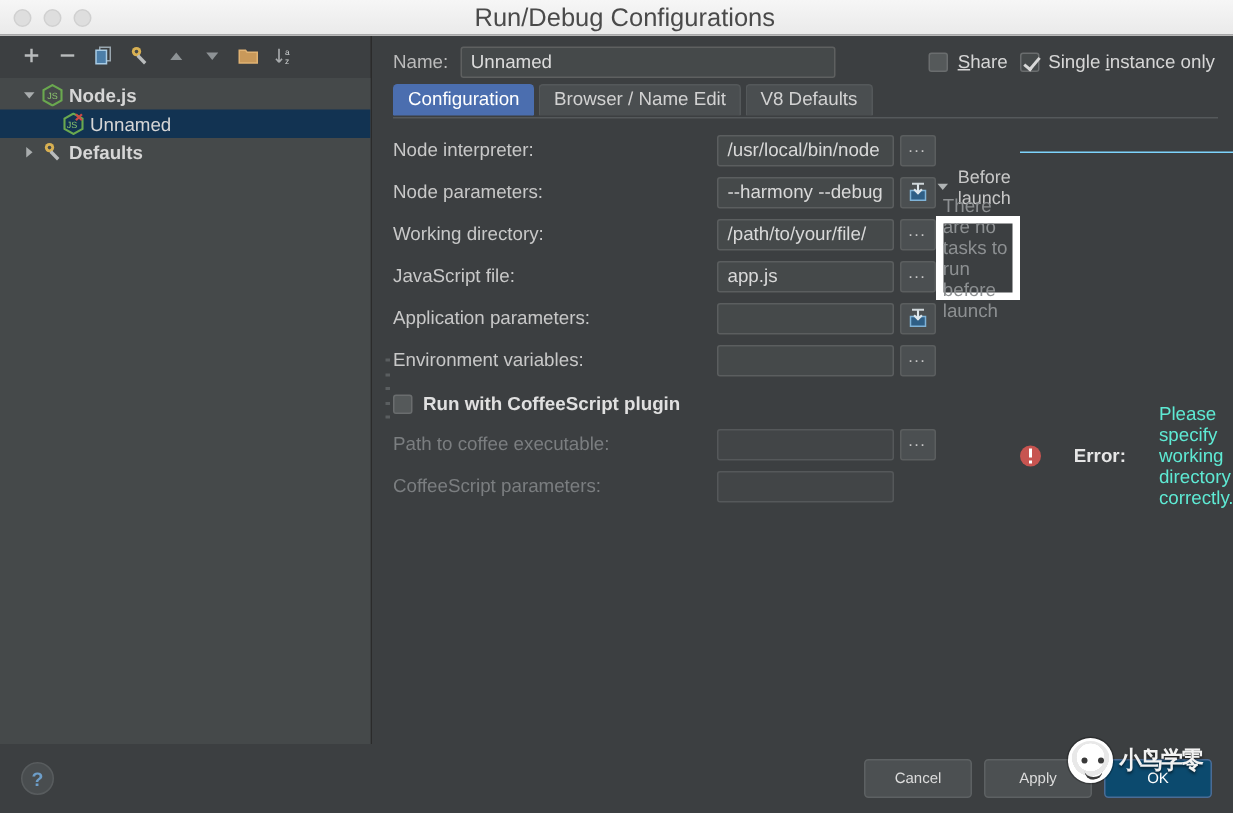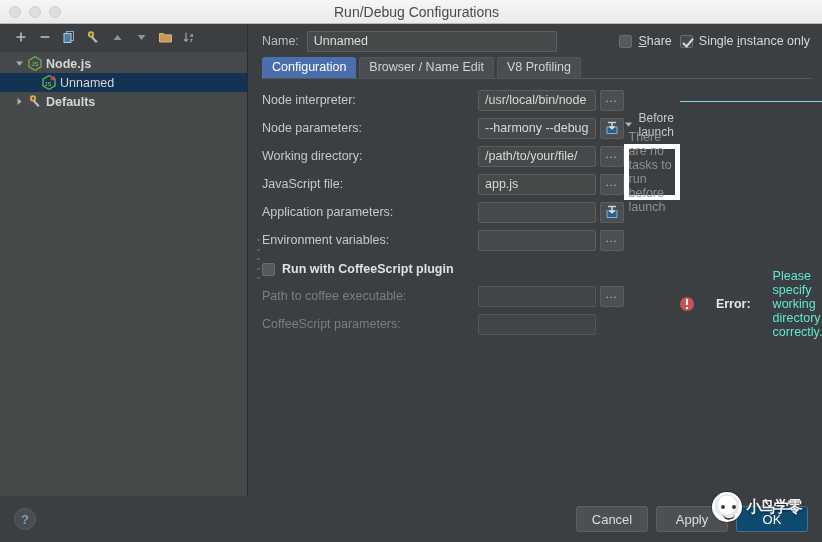--- a/index.html
+++ b/index.html
@@ -32,21 +32,21 @@
     margin-left: 9px;
   }
   .tl-dot {
     width: 12px; height: 12px; border-radius: 50%;
     background: #dedede;
     border: 1px solid #d0d0d0;
   }
   .title-text {
     position: absolute; left: 11px; right: 0;
     text-align: center;
-    font-size: 14px;
+    font-size: 17px;
     color: #4a4a4a;
     pointer-events: none;
   }
 
   
   .dialog-body {
     flex: 1 1 auto;
     display: flex;
     flex-direction: column;
     background: #3c3f41;
@@ -157,21 +157,21 @@
     left: 4px; top: 0px;
     width: 4px; height: 9px;
     border: solid #d8d8d8;
     border-width: 0 2px 2px 0;
     transform: rotate(40deg);
   }
   .mn { text-decoration: underline; }
 
   
   .tabs {
-    display: flex; align-items: center;
+    display: flex; align-items: flex-start;
     padding-left: 14px;
     gap: 3px;
     height: 22px;
     flex: 0 0 22px;
     position: relative;
   }
   .tab {
     font-size: 12.5px;
     color: #d2d2d2;
     padding: 2px 9px 3px 9px;
@@ -335,21 +335,21 @@
   .btns {
     margin-left: auto;
     display: flex; gap: 8px; align-items: center;
   }
   .btn {
     min-width: 72px; height: 26px;
     background: #4c5052;
     border: 1px solid #5d6163;
     border-radius: 3px;
     color: #dcdcdc;
-    font-size: 13px;
+    font-size: 10px;
     display: flex; align-items: center; justify-content: center;
     padding: 0 14px;
   }
   .btn.primary {
     background: #0c4a6e;
     border-color: #4a6c96;
     color: #ffffff;
   }
 
   
@@ -518,21 +518,21 @@
           </div>
           <div class="chk-wrap">
             <span class="chkbox checked"></span>
             <span><span>Single </span><span class="mn">i</span><span>nstance only</span></span>
           </div>
         </div>
 
         <div class="tabs">
           <div class="tab active">Configuration</div>
           <div class="tab">Browser / Name Edit</div>
-          <div class="tab">V8 Profiling</div>
+          <div class="tab">V8 Defaults</div>
         </div>
 
         <div class="tab-content">
 
           <div class="mini-grip">
             <i></i>
               <i></i>
               <i></i>
               <i></i>
               <i></i>

